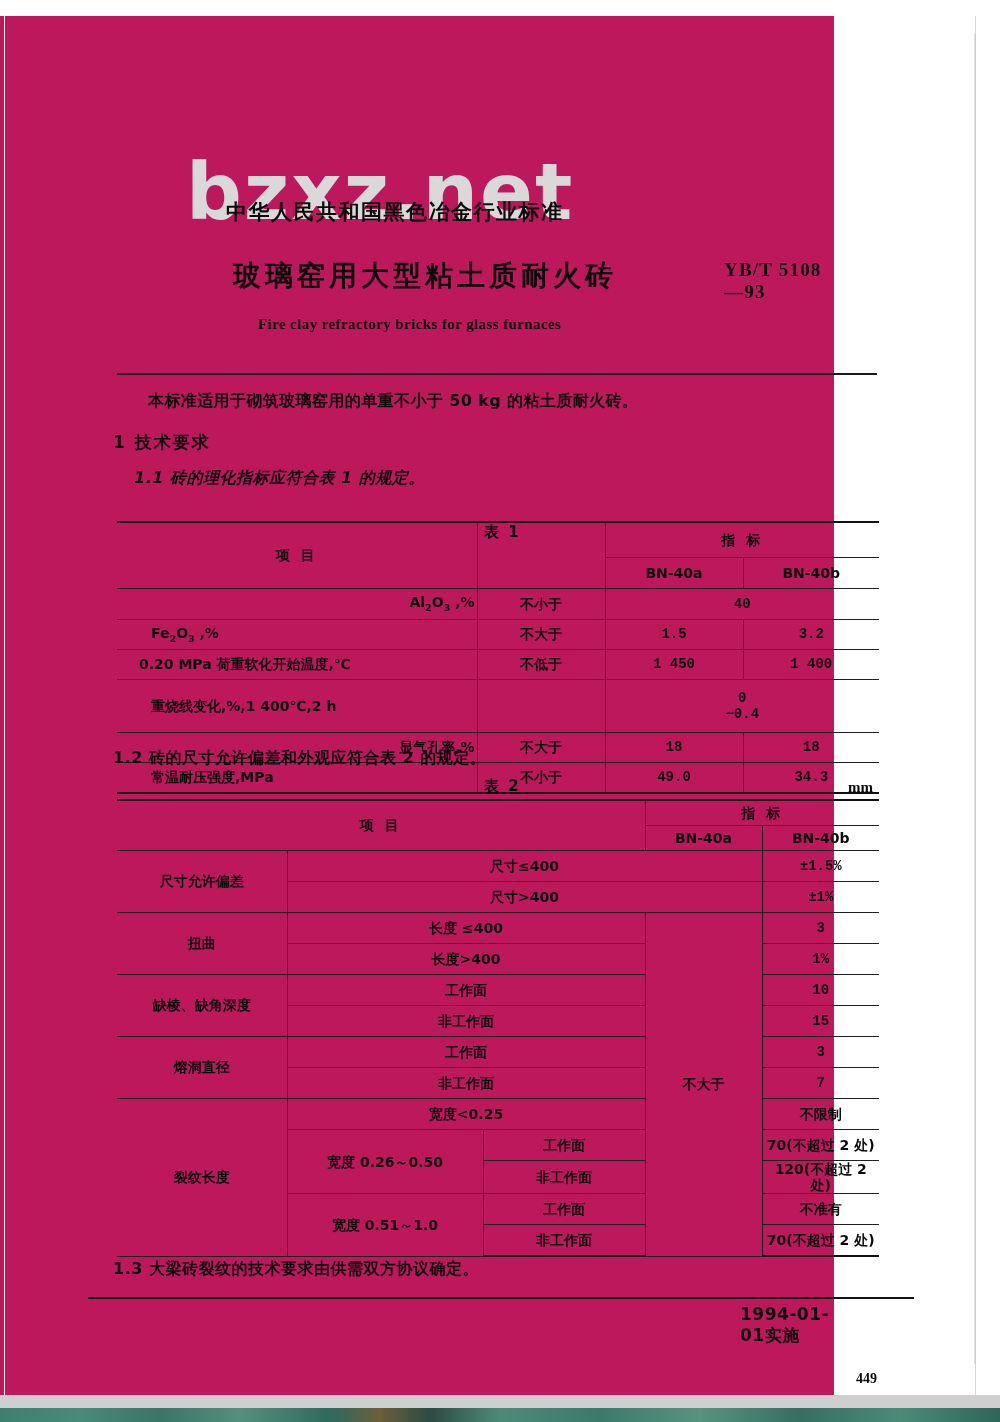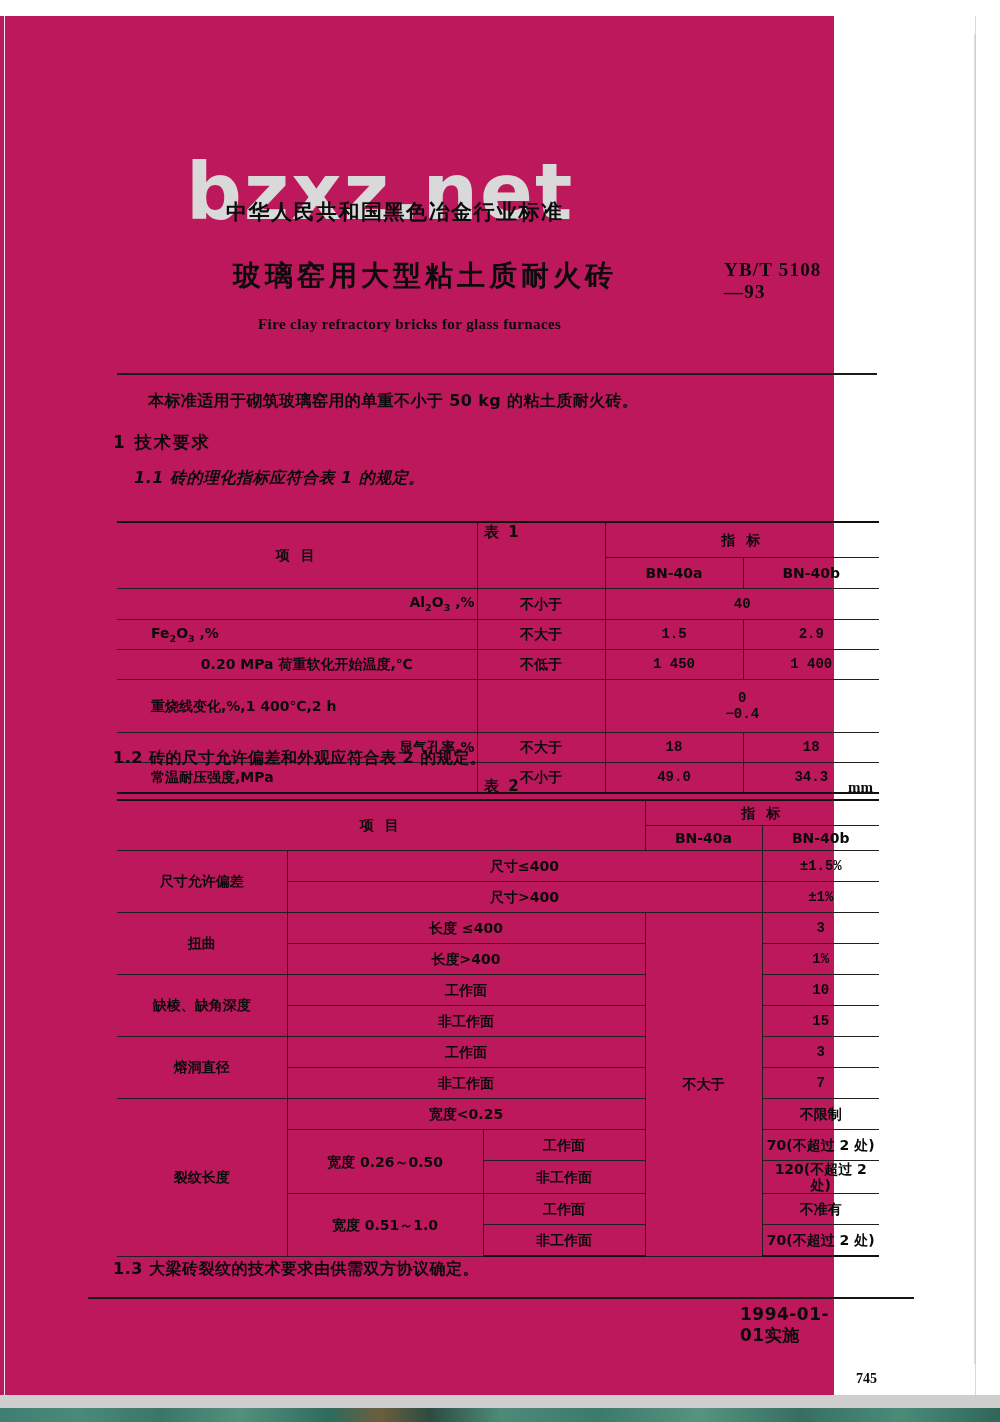--- a/index.html
+++ b/index.html
@@ -187,25 +187,25 @@
       <tr>
         <td class="noL" style="text-align:right;padding-left:34px;height:30px">Al<sub>2</sub>O<sub>3</sub> ,%</td>
         <td>不小于</td>
         <td class="noR num" colspan="2">40</td>
       </tr>
 
       <tr>
         <td class="noL" style="text-align:left;padding-left:34px;height:29px">Fe<sub>2</sub>O<sub>3</sub> ,%</td>
         <td>不大于</td>
         <td class="num">1.5</td>
-        <td class="noR num">2.9</td>
-      </tr>
-
-      <tr>
-        <td class="noL" style="text-align:center;padding-left:22px;height:29px">0.20 MPa 荷重软化开始温度,℃</td>
+        <td class="noR num">3.2</td>
+      </tr>
+
+      <tr>
+        <td class="noL" style="text-align:left;padding-left:22px;height:29px">0.20 MPa 荷重软化开始温度,℃</td>
         <td>不低于</td>
         <td class="num">1 450</td>
         <td class="noR num">1 400</td>
       </tr>
 
       <tr>
         <td class="noL" style="text-align:left;padding-left:34px;height:52px">重烧线变化,%,1 400℃,2 h</td>
         <td></td>
         <td class="noR num two" colspan="2">
           <span>0</span><br>
@@ -316,17 +316,17 @@
         <td class="thick-bot" style="height:30px">非工作面</td>
         <td class="noR thick-bot" colspan="2">70(不超过 2 处)</td>
       </tr>
     </tbody>
   </table>
 
   <div class="sec13">1.3   大梁砖裂纹的技术要求由供需双方协议确定。</div>
 
   <div class="rule-foot"></div>
   <div class="foot-right">1994-01-01实施</div>
-  <div class="pageno">745</div>
+  <div class="pageno">449</div>
 </div>
 
 <div class="gray-band"></div>
 <div class="photo-strip"></div>
 
 </body></html>

